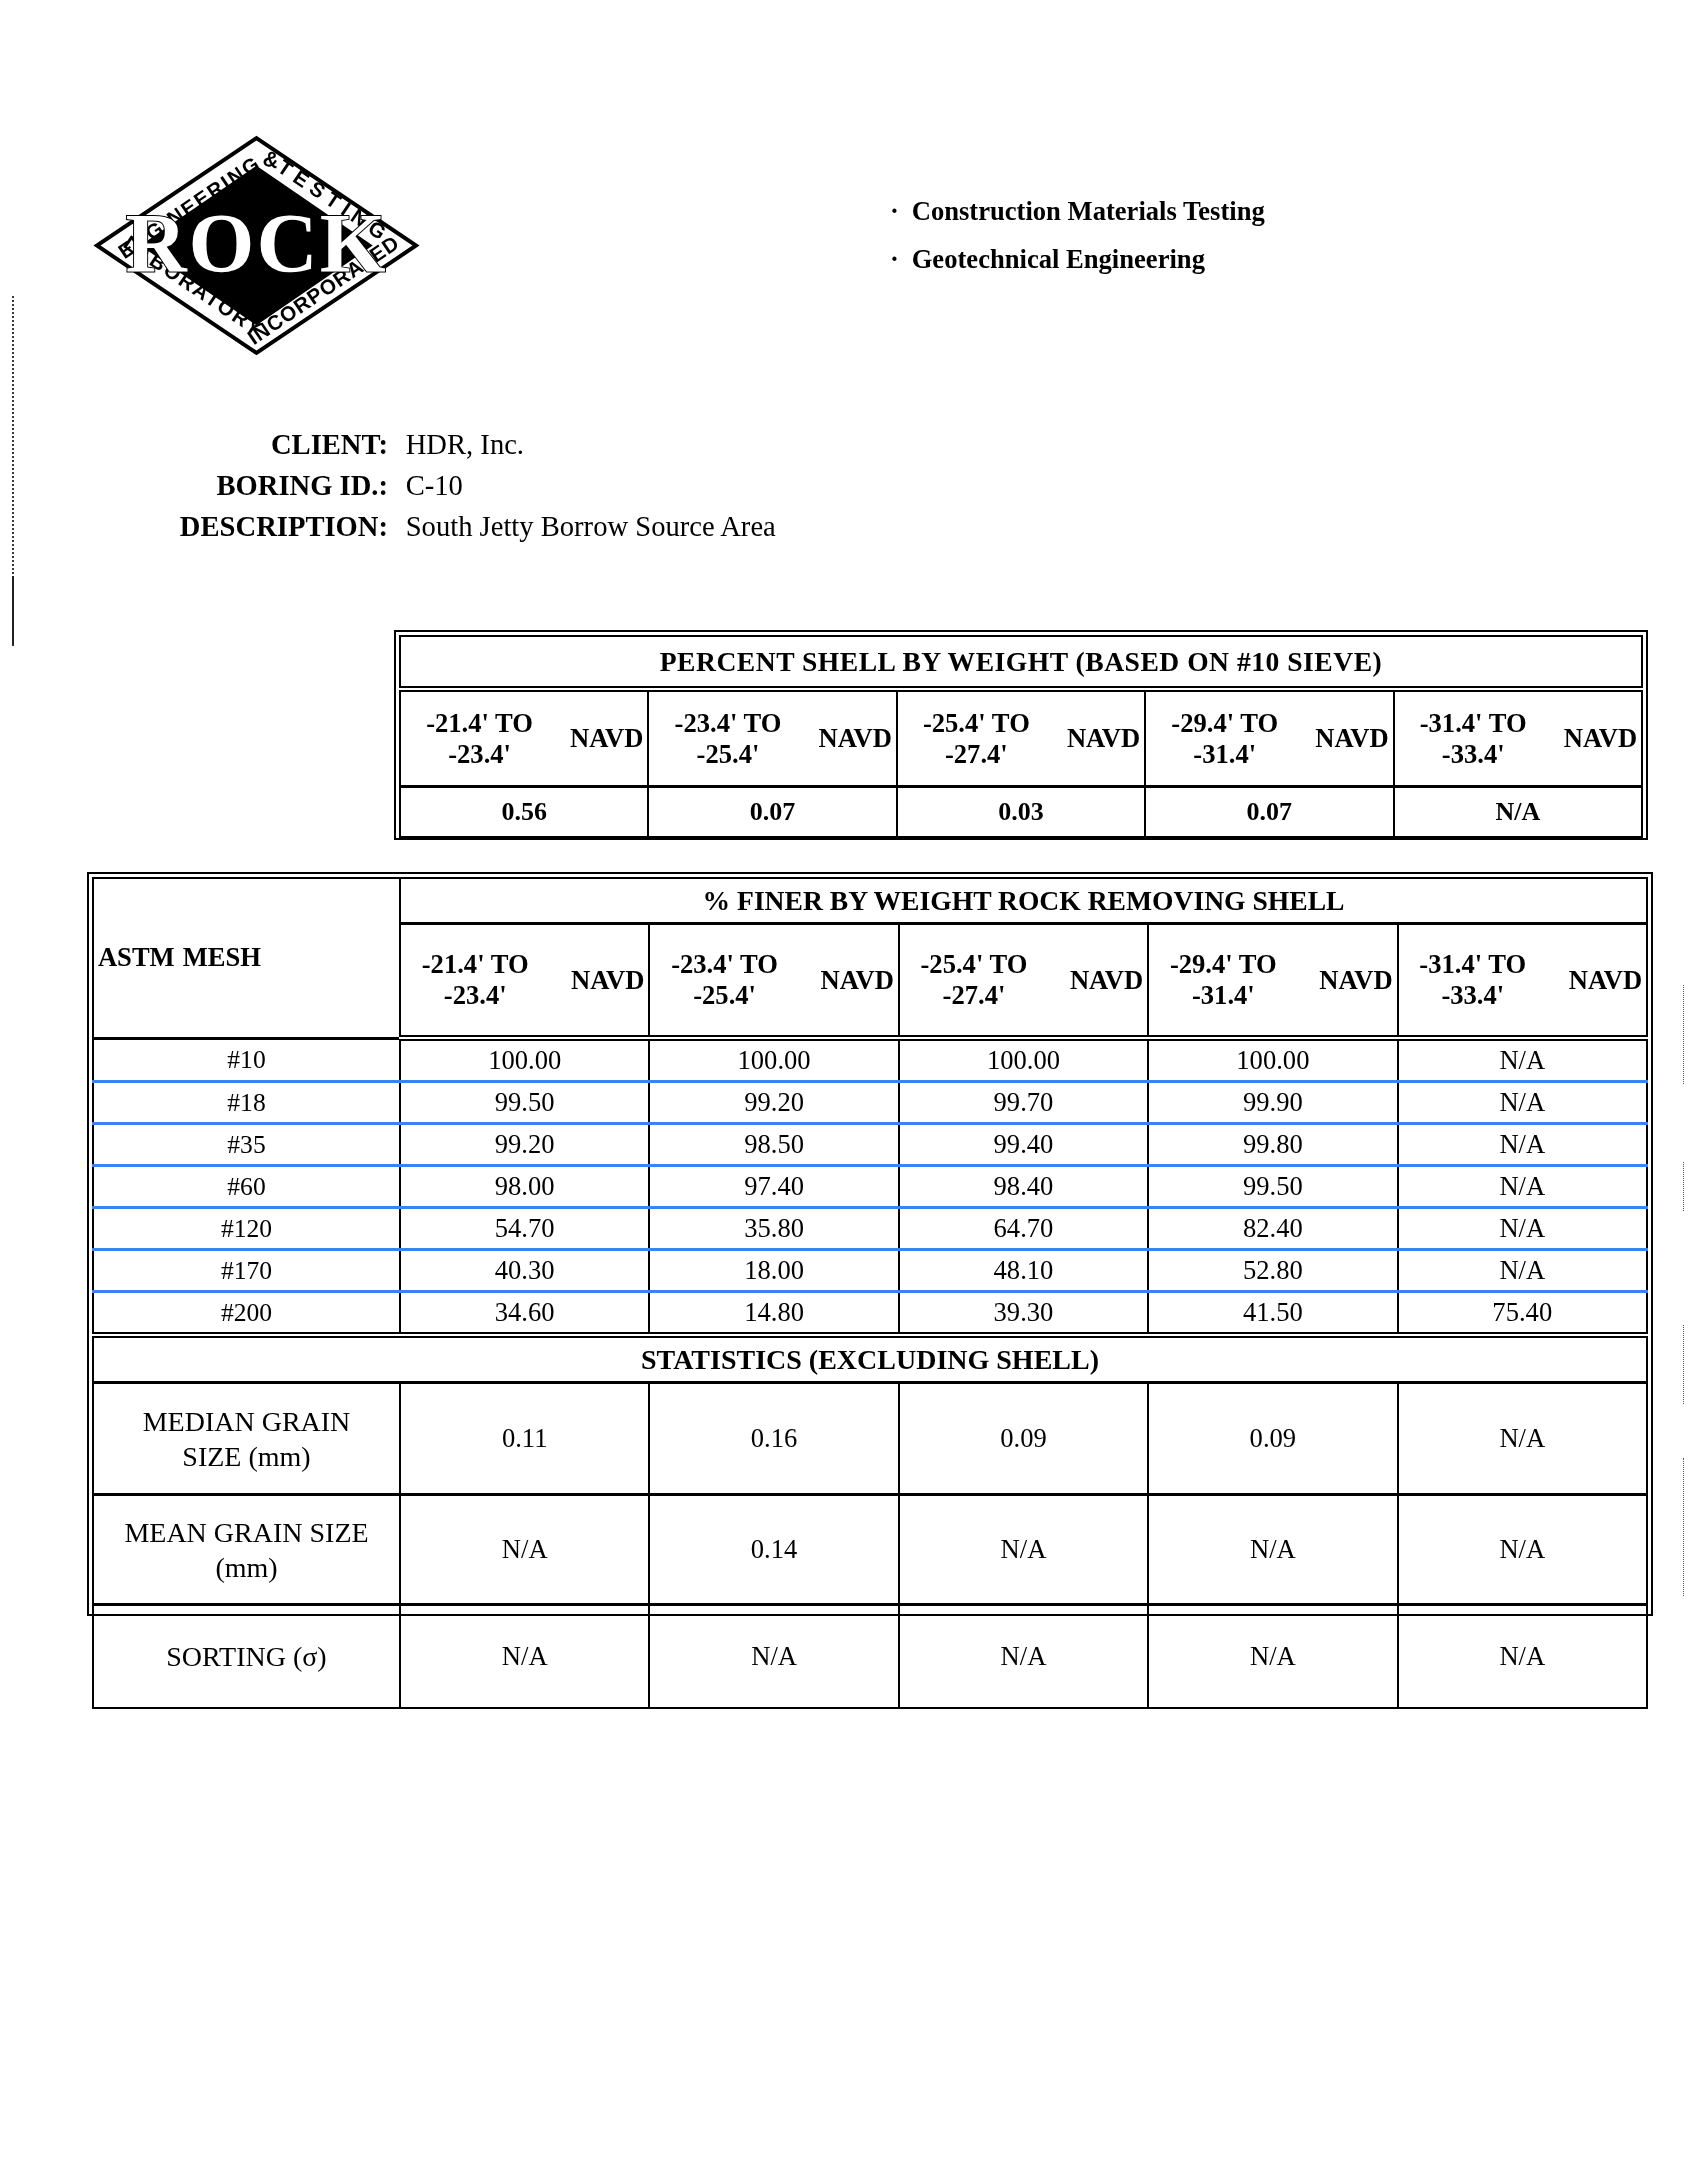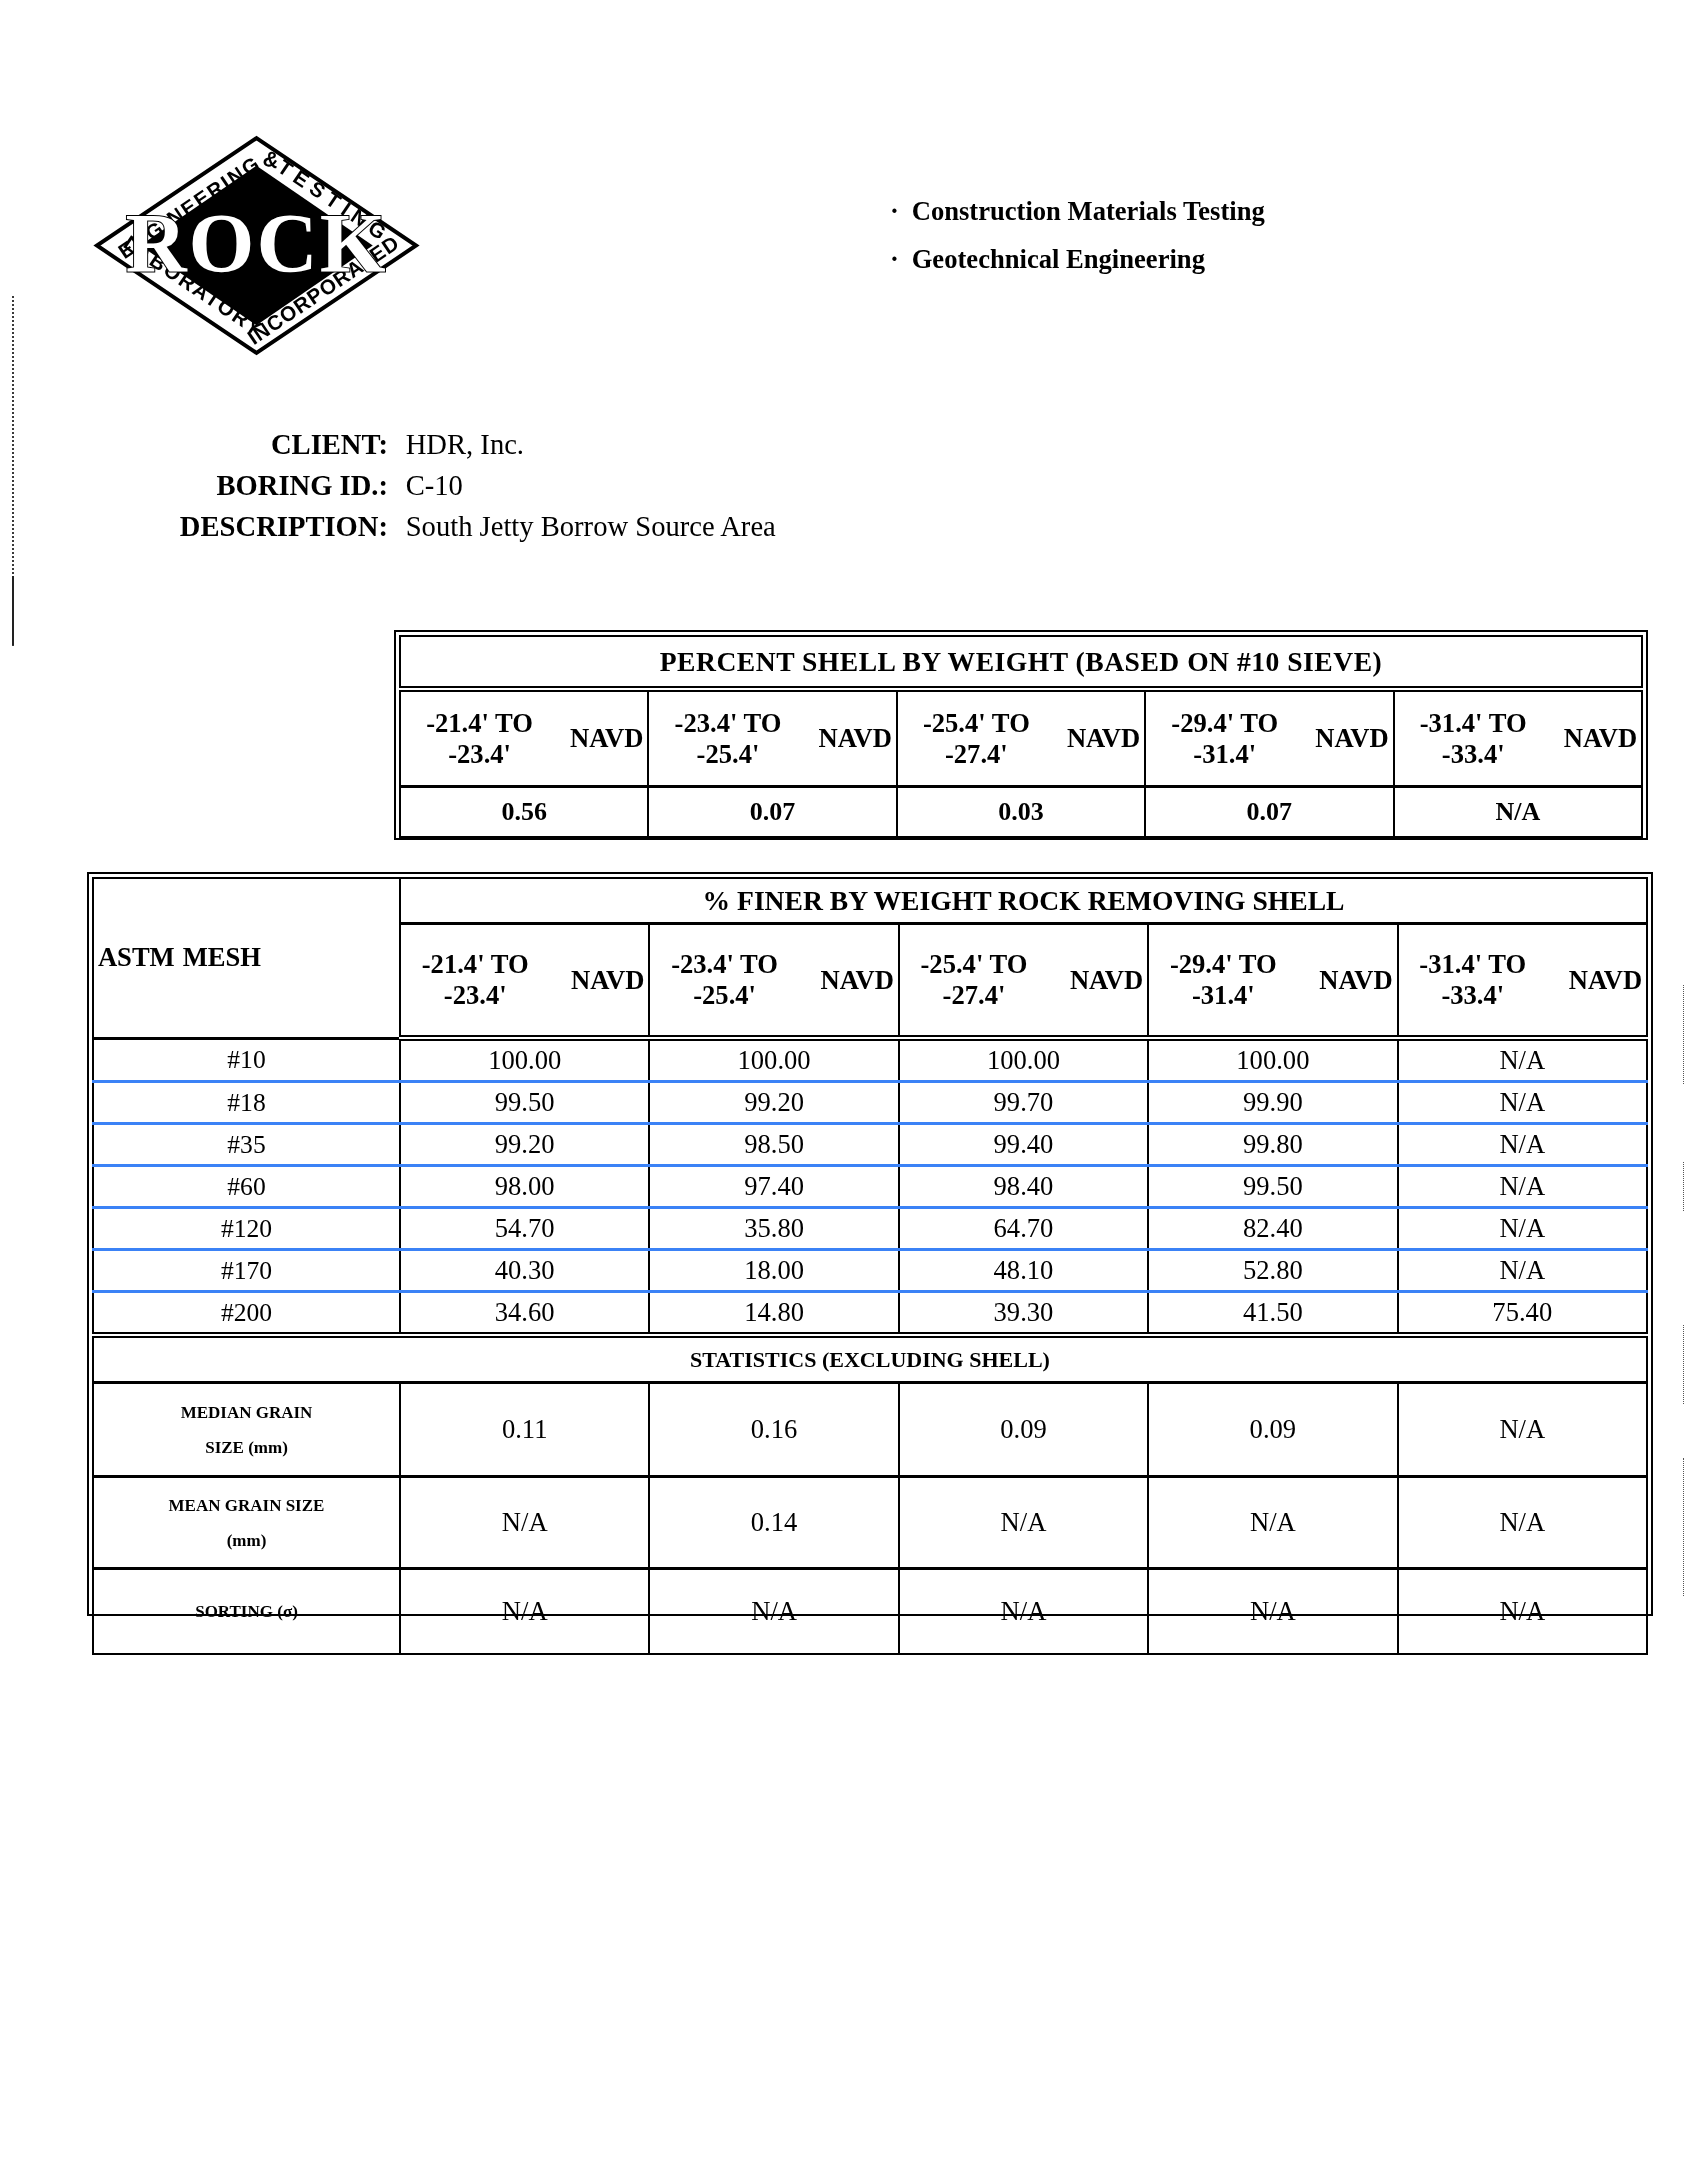--- a/index.html
+++ b/index.html
@@ -42,23 +42,23 @@
   
   .finer-wrap{left:87px;top:872px;width:1556px;height:734px;}
   .finer col.c0{width:307px;}
   .finer td.corner{border-bottom:6.9px double #000;}
   .corner-stack{display:flex;flex-direction:row;gap:7.9px;font-weight:bold;font-size:26.6px;}
   .finer tr.t-title td{font-weight:bold;font-size:27.6px;height:43px;border-bottom:3.9px solid #000;}
   .finer tr.t-head td{height:110px;border-bottom:6.9px double #000;}
   .finer tr.t-head .range-datum{gap:25.6px;}
   .finer tr.data td{height:39px;font-size:26.6px;border-top:3px solid #3b82f6;}
   .finer tr.data td.mesh{font-size:25.6px;}
-  .finer tr.stats-title td{font-weight:bold;font-size:22px;height:43px;border-top:6.9px double #000;border-bottom:3px solid #000;}
+  .finer tr.stats-title td{font-weight:bold;font-size:28px;height:43px;border-top:6.9px double #000;border-bottom:3px solid #000;}
   .finer tr.stat td{font-size:26.6px;border-top:3.9px solid #000;}
-  .finer tr.stat td.label{font-weight:bold;font-size:17px;line-height:35px;padding:4px 2px;}
+  .finer tr.stat td.label{font-weight:normal;font-size:28px;line-height:35px;padding:13px 2px;}
   .finer tr.stat.median td{height:83px;}
   .finer tr.stat.mean td{height:81px;}
   .finer tr.stat.sorting td{height:75px;}
 
   
   .footnotes{position:absolute;left:94px;top:1630px;font-size:28px;line-height:45px;}
 
   
   .artifact{position:absolute;width:0;}
   .art-left{left:11.8px;top:296px;height:350px;border-left:2px dotted #3a3a3a;}

